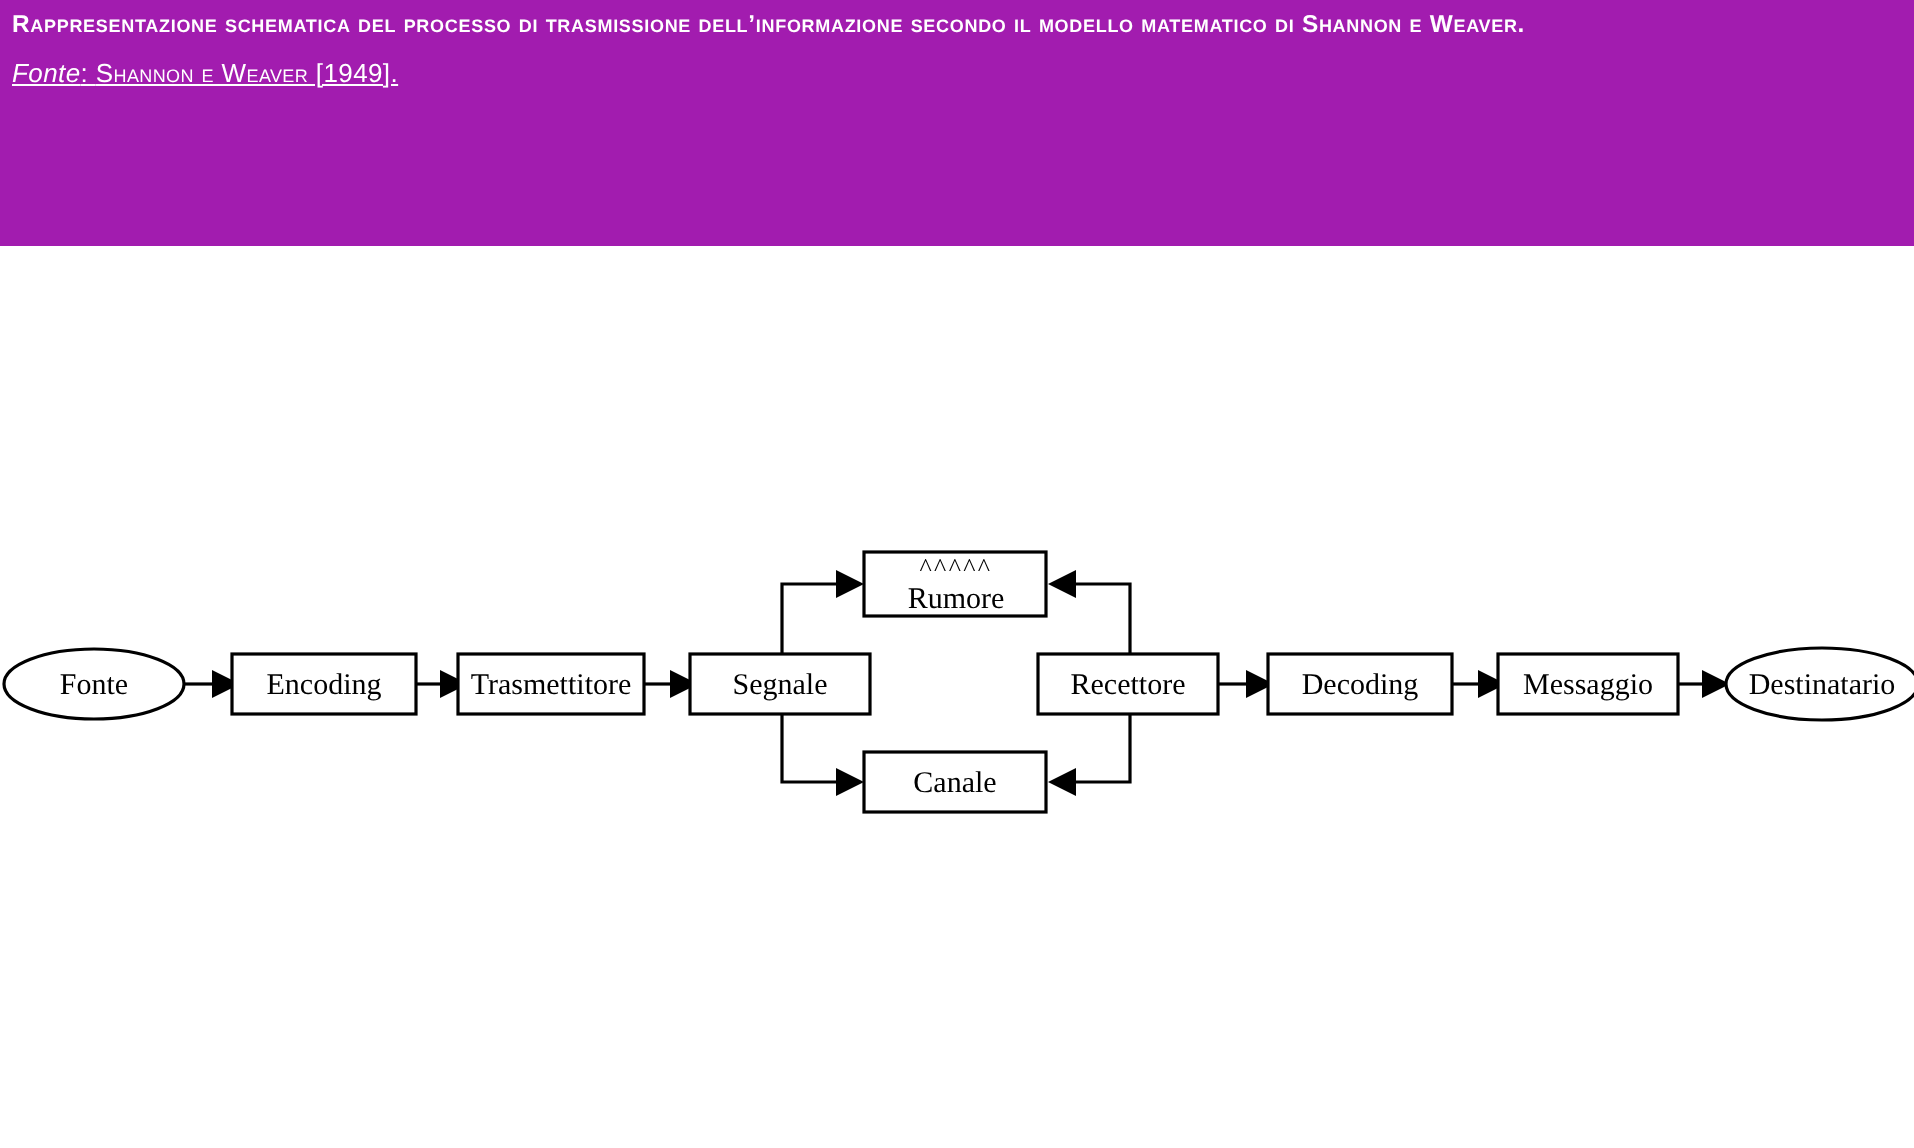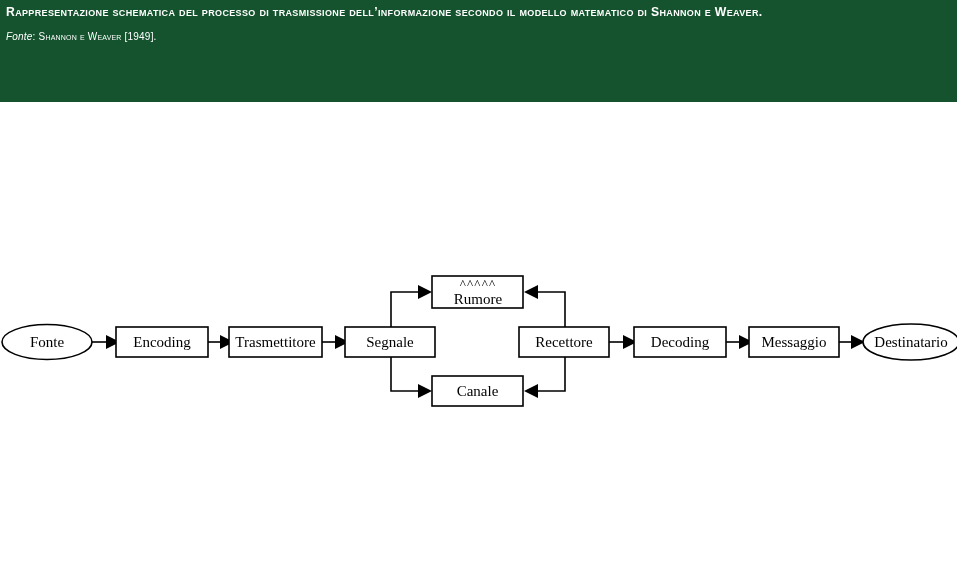--- a/index.html
+++ b/index.html
@@ -20,44 +20,45 @@
     width: 957px;
     height: 574px;
     background: #ffffff;
   }
 
   
   #header-band {
     position: absolute;
     left: 0; top: 0;
     width: 957px;
-    height: 102px;
-    background: #14532d;
+    height: 123px;
+    background: #a21caf;
     box-sizing: border-box;
     padding: 4px 8px 0 6px;
   }
   #caption-title {
     color: #ffffff;
     font-family: "Liberation Sans", sans-serif;
     font-size: 12.2px;
     font-weight: bold;
     font-variant: small-caps;
     letter-spacing: 0.35px;
     line-height: 17px;
     margin: 0;
     width: 790px;
   }
   #caption-source {
     color: #ffffff;
     font-family: "Liberation Sans", sans-serif;
-    font-size: 10px;
+    font-size: 13px;
     line-height: 14px;
     margin: 9px 0 0 0;
     font-variant: small-caps;
     letter-spacing: 0.2px;
+    text-decoration: underline;
   }
   #caption-source .src-label {
     font-style: italic;
     font-variant: normal;
   }
 
   
   #diagram {
     position: absolute;
     left: 0;

